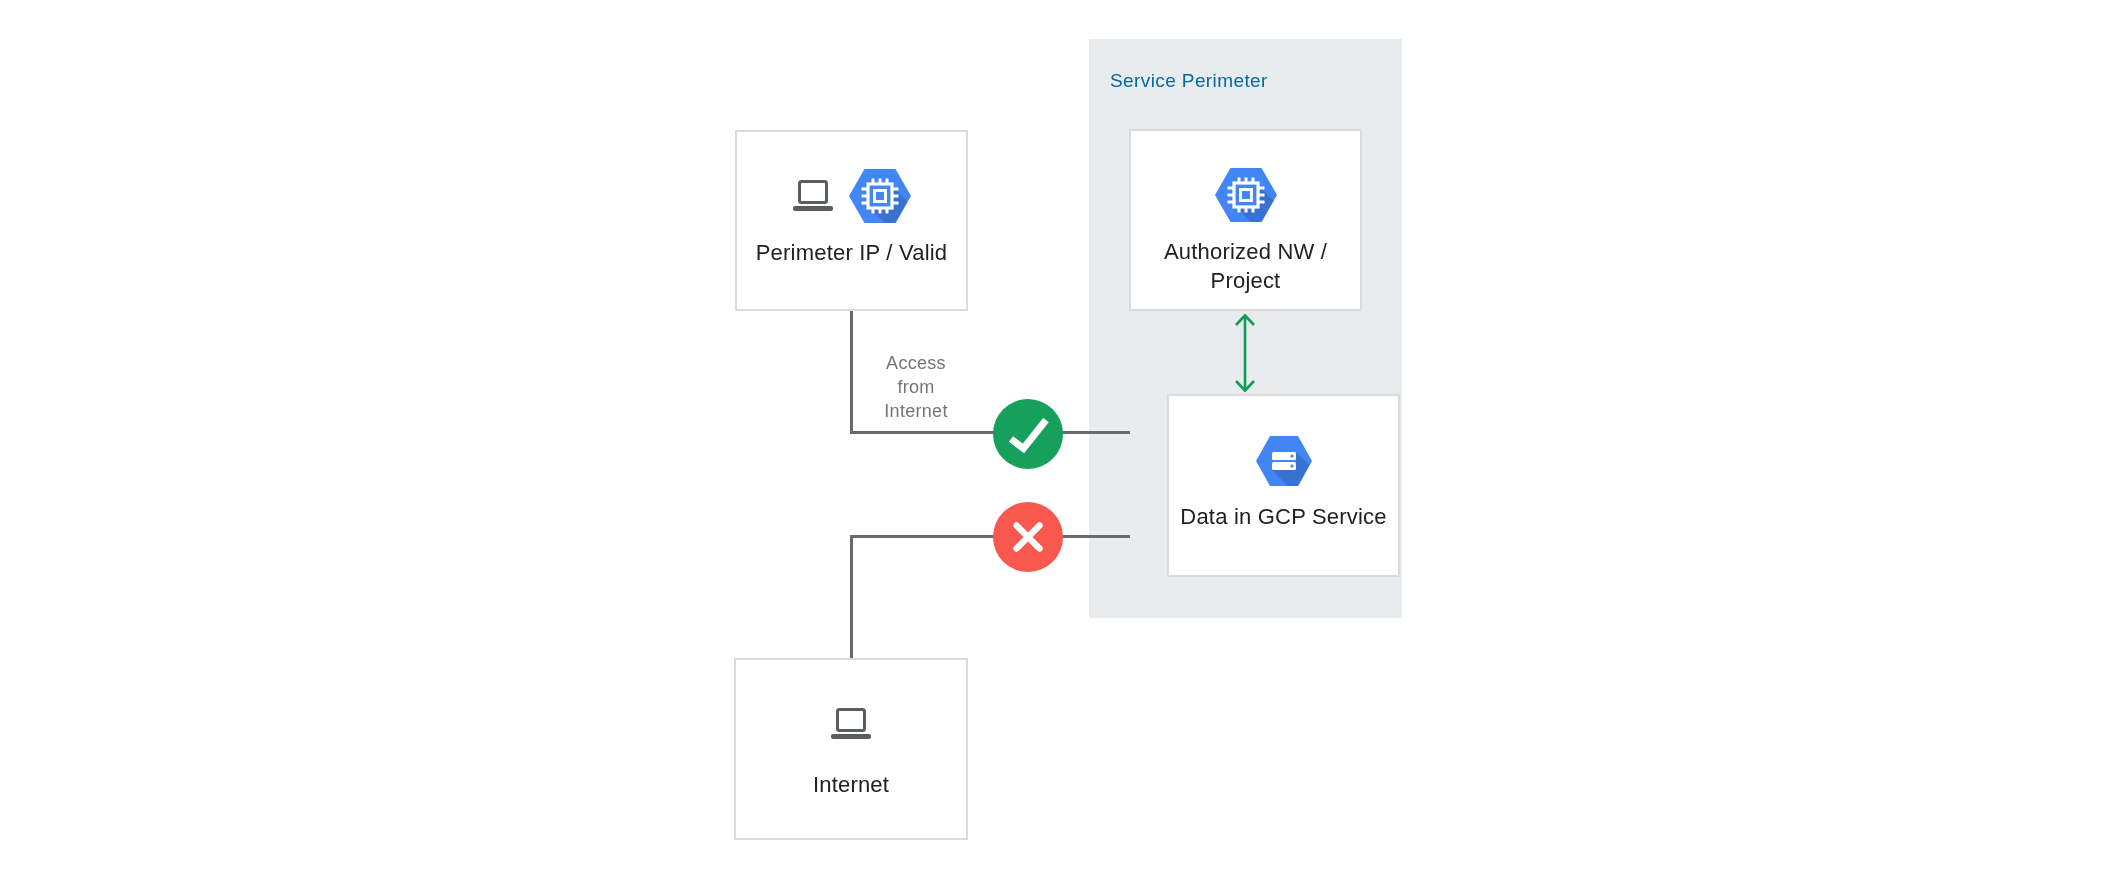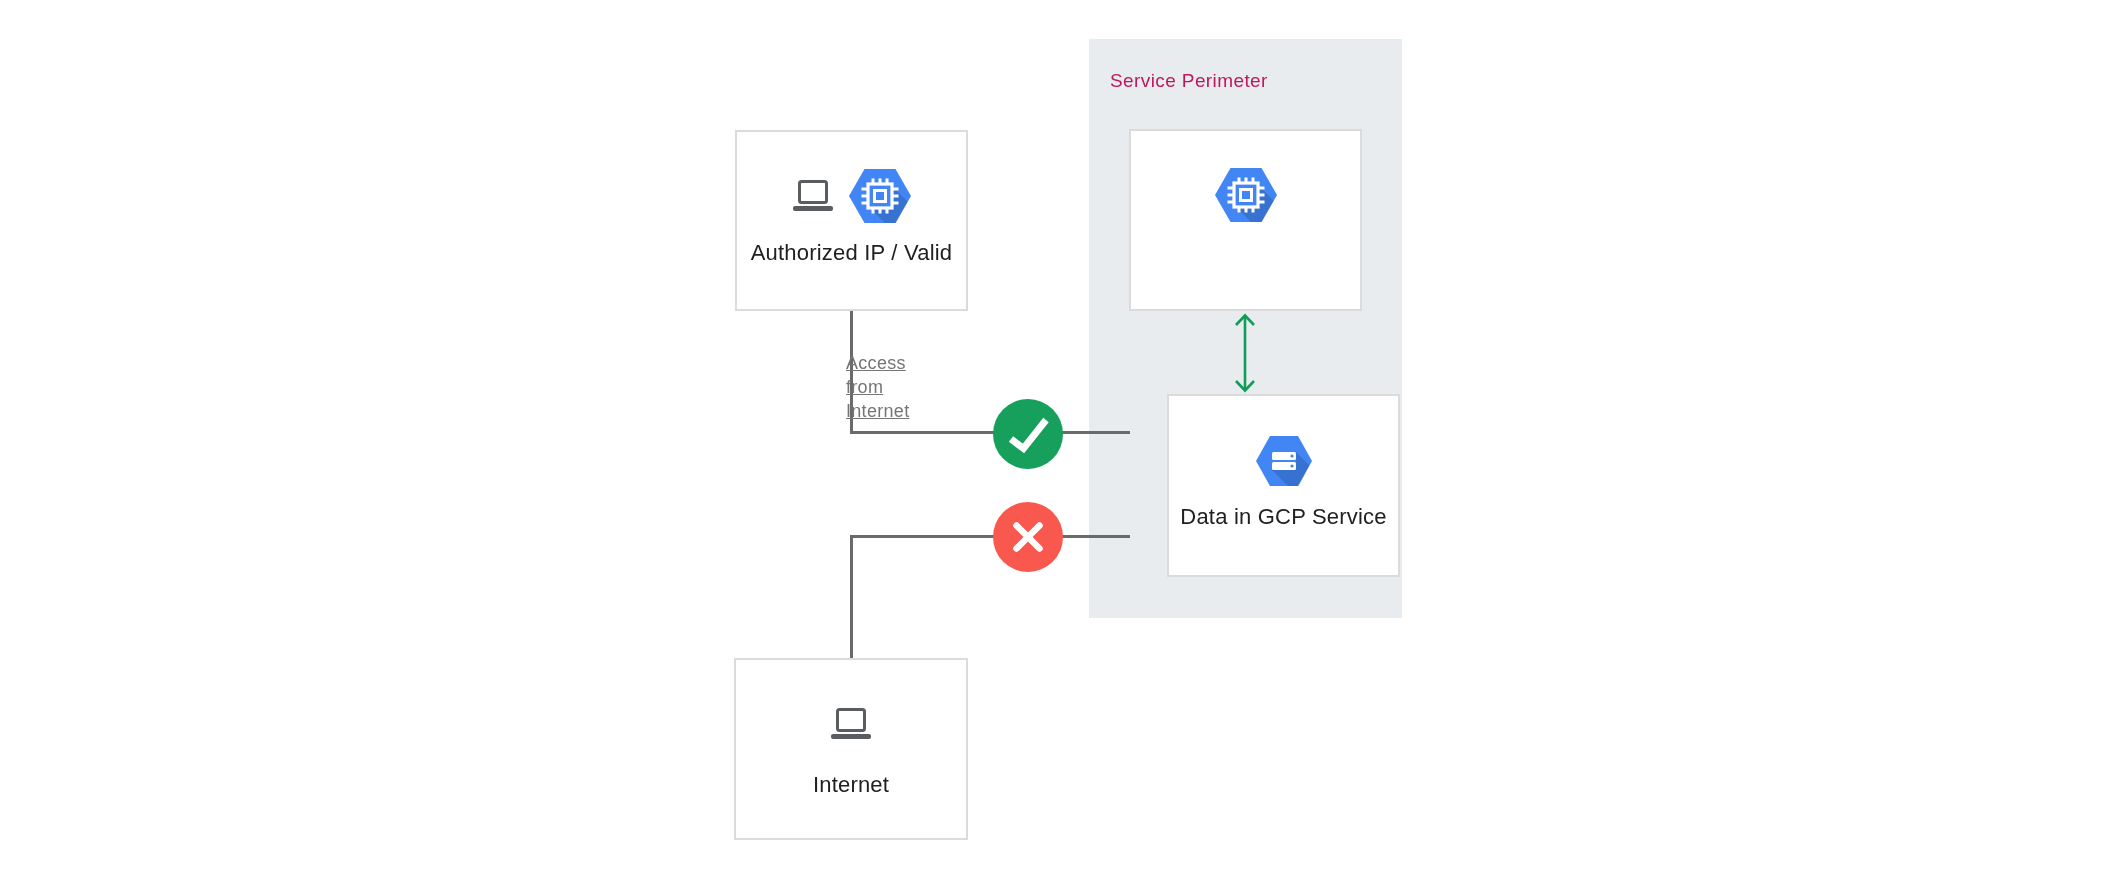--- a/index.html
+++ b/index.html
@@ -7,21 +7,21 @@
   #canvas{
     position:relative;width:2112px;height:882px;background:#ffffff;overflow:hidden;
     font-family:"Liberation Sans","DejaVu Sans",sans-serif;
   }
   .perimeter{
     position:absolute;left:1089px;top:39px;width:313px;height:579px;
     background:#E9ECEF;
   }
   .perimeter-label{
     position:absolute;left:1110px;top:70px;font-size:19px;line-height:22px;
-    color:#be185d;letter-spacing:0.4px;white-space:nowrap;
+    color:#0369a1;letter-spacing:0.4px;white-space:nowrap;
   }
   .node{
     position:absolute;background:#ffffff;border:2px solid #DBDBDB;box-sizing:border-box;
   }
   .node .icons{
     position:absolute;left:0;right:0;display:flex;justify-content:center;
     align-items:center;gap:14px;
   }
   .node .label{
     position:absolute;left:0;right:0;text-align:center;font-size:22px;
@@ -30,22 +30,22 @@
   .cline{position:absolute;background:#6A6A6A;}
   .cline.h{height:3px;}
   .cline.v{width:3px;}
   .status{
     position:absolute;width:70px;height:70px;border-radius:50%;
     display:flex;align-items:center;justify-content:center;
   }
   .status.allowed{background:#17A05C;}
   .status.denied{background:#F9584F;}
   .edge-label{
-    position:absolute;text-align:left;font-size:18px;line-height:24px;
-    color:#757575;letter-spacing:0.3px;text-decoration:underline;
+    position:absolute;text-align:center;font-size:18px;line-height:24px;
+    color:#757575;letter-spacing:0.3px;
   }
   .edge-label span{display:block;}
   .arrow{position:absolute;}
 </style>
 </head>
 <body>
 
 <div id="canvas">
 
   <div class="perimeter"></div>
@@ -83,21 +83,21 @@
             <rect x="13.5" y="33.5" width="6" height="3"></rect>
           <rect x="44.5" y="19.5" width="6" height="3"></rect>
             <rect x="44.5" y="26.5" width="6" height="3"></rect>
             <rect x="44.5" y="33.5" width="6" height="3"></rect>
         </g>
         <rect x="20" y="16" width="24" height="24" fill="none" stroke="#ffffff" stroke-width="3.2"></rect>
         <rect x="26.5" y="22.5" width="11" height="11" fill="none" stroke="#ffffff" stroke-width="3"></rect>
       </svg>
     </div>
     <div class="label" style="top:106px">
-      <span>Authorized IP</span>
+      <span>Perimeter IP</span>
       <span>/ Valid</span>
     </div>
   </div>
 
   <div class="node" style="left:1129px;top:129px;width:233px;height:182px">
     <div class="icons" style="top:36px">
       <svg width="64" height="56" viewBox="0 0 64 56">
         <polygon points="16.5,1 47.5,1 63,28 47.5,55 16.5,55 1,28" fill="#4285F4"></polygon>
         <polygon points="43,17 59.8,33.8 48,55 37,55 21,39 43,39" fill="#000000" opacity="0.14"></polygon>
         <g fill="#ffffff">
@@ -110,20 +110,24 @@
           <rect x="13.5" y="19.5" width="6" height="3"></rect>
             <rect x="13.5" y="26.5" width="6" height="3"></rect>
             <rect x="13.5" y="33.5" width="6" height="3"></rect>
           <rect x="44.5" y="19.5" width="6" height="3"></rect>
             <rect x="44.5" y="26.5" width="6" height="3"></rect>
             <rect x="44.5" y="33.5" width="6" height="3"></rect>
         </g>
         <rect x="20" y="16" width="24" height="24" fill="none" stroke="#ffffff" stroke-width="3.2"></rect>
         <rect x="26.5" y="22.5" width="11" height="11" fill="none" stroke="#ffffff" stroke-width="3"></rect>
       </svg>
+    </div>
+    <div class="label" style="top:106px">
+      <span>Authorized</span>
+      <span>NW / Project</span>
     </div>
   </div>
 
   <div class="node" style="left:1167px;top:394px;width:233px;height:183px">
     <div class="icons" style="top:39px">
       <svg width="58" height="52" viewBox="0 0 58 52">
         <polygon points="15,1 43,1 57,26 43,51 15,51 1,26" fill="#4285F4"></polygon>
         <polygon points="41,17 54.6,30.6 44,51 33,51 17,35 41,35" fill="#000000" opacity="0.14"></polygon>
         <rect x="17" y="17" width="24" height="8" rx="1.5" fill="#ffffff"></rect>
         <rect x="17" y="27" width="24" height="8" rx="1.5" fill="#ffffff"></rect>

